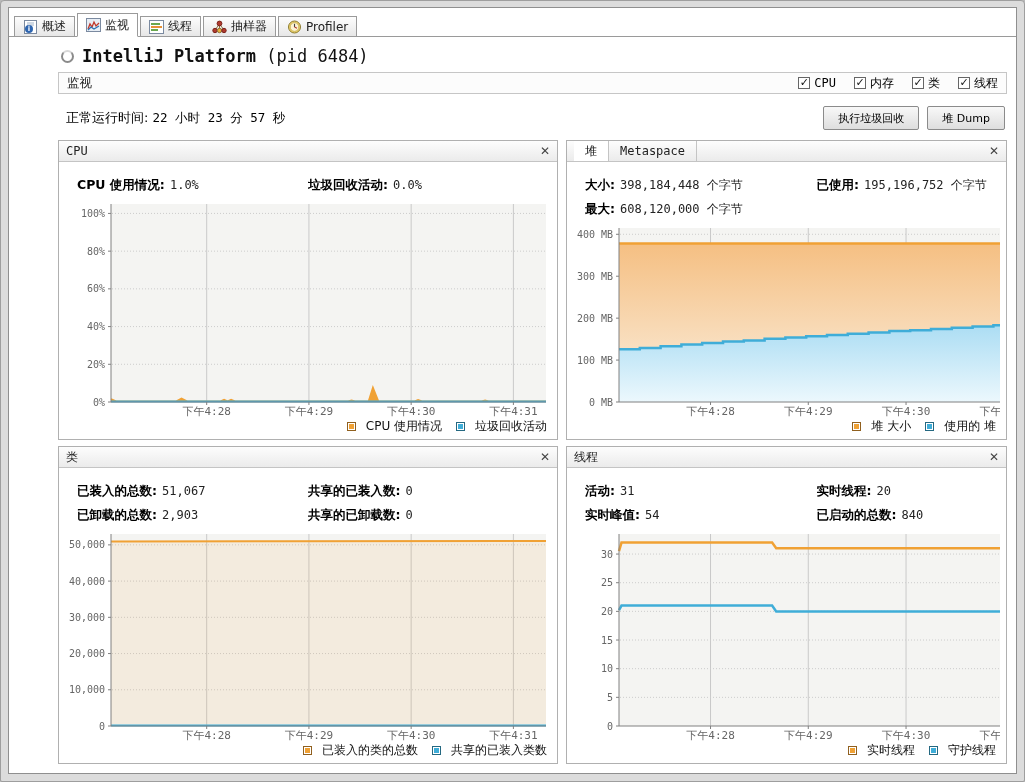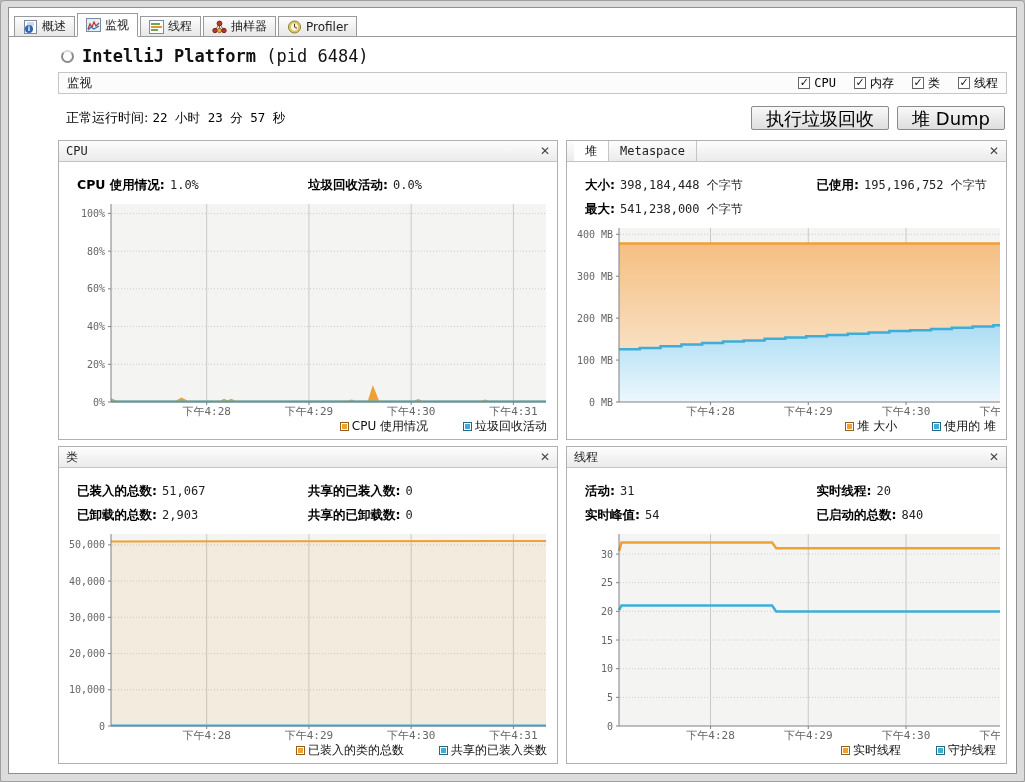--- a/index.html
+++ b/index.html
@@ -45,21 +45,21 @@
   .cb-label { font-size:12px; font-family:"DejaVu Sans Mono","Liberation Mono",monospace; }
 
   
   .uptime-row { display:flex; justify-content:space-between; align-items:center;
     margin:12px 11px 8px 17px; }
   .uptime-text { font-size:13px; }
   .uptime-label { font-weight:normal; }
   .uptime-value { font-family:"DejaVu Sans Mono","Liberation Mono",monospace; font-size:12.5px; }
   .btns { display:flex; gap:8px; }
   .btn { border:1px solid #8b8b8b; background:linear-gradient(#f8f8f8,#dedede);
-    height:24px; padding:0 14px; font-size:18px; border-radius:2px;
+    height:24px; padding:0 14px; font-size:11px; border-radius:2px;
     font-family:inherit; cursor:default; }
 
   
   .panels { flex:1; margin:2px 9px 9px 9px; display:grid;
     grid-template-columns:500px 1fr; grid-template-rows:300px 1fr; gap:6px 8px;
     overflow:hidden; }
   .panel { border:1px solid #b0b0b0; background:#fff; display:flex; flex-direction:column;
     overflow:hidden; }
   .panel-header { flex:0 0 21px; background:linear-gradient(#fdfdfd,#ebebeb);
     border-bottom:1px solid #c4c4c4; display:flex; align-items:center; padding:0 0 0 7px;
@@ -76,21 +76,21 @@
   .cols-even { grid-template-columns:1fr 1fr; }
   .cols-wide { grid-template-columns:1.35fr 1fr; }
   .stat { white-space:nowrap; overflow:hidden; }
   .stat-label { font-weight:bold; font-size:12.5px; color:#000; }
   .stat-value { font-size:12px; color:#222;
     font-family:"DejaVu Sans Mono","Liberation Mono",monospace;margin-top:14px; }
 
   .chart { flex:1; margin:2px 6px 0 4px; overflow:hidden; }
   .legend { flex:0 0 20px; display:flex; justify-content:flex-end; align-items:center;
     gap:14px; padding:0 10px 4px 0; }
-  .legend-item { display:inline-flex; align-items:center; gap:3px; font-size:12px; color:#111;margin-left:21px; }
+  .legend-item { display:inline-flex; align-items:center; gap:10px; font-size:12px; color:#111; }
   .swatch { width:9px; height:9px; display:inline-block; border:1px solid rgba(0,0,0,0.4);
     box-shadow:inset 0 0 0 1px #fff; }
 </style>
 </head>
 <body>
 
 <div class="frame">
 <div class="inner">
 
   <div class="tabstrip">
@@ -254,21 +254,21 @@
       <section class="panel">
         <div class="panel-header">
           <span class="heap-tab selected">堆</span>
           <span class="heap-tab">Metaspace</span>
           <span class="heap-spacer"></span>
           <span class="panel-close">✕</span>
         </div>
         <div class="stats cols-wide">
           <div class="stat"><span class="stat-label">大小:</span> <span class="stat-value">398,184,448 个字节</span></div>
           <div class="stat"><span class="stat-label">已使用:</span> <span class="stat-value">195,196,752 个字节</span></div>
-          <div class="stat"><span class="stat-label">最大:</span> <span class="stat-value">541,238,000 个字节</span></div>
+          <div class="stat"><span class="stat-label">最大:</span> <span class="stat-value">608,120,000 个字节</span></div>
         </div>
         <div class="chart"><svg width="469" height="196" font-family="&quot;DejaVu Sans Mono&quot;, sans-serif">
                 <rect x="48" y="6" width="416" height="174" fill="#f4f4f2"></rect>
                 <defs>
                   <linearGradient id="heap-or" x1="0" y1="0" x2="0" y2="1">
                     <stop offset="0%" stop-color="#f5bf82"></stop>
                     <stop offset="100%" stop-color="#fbf0e1"></stop>
                   </linearGradient>
                   <linearGradient id="heap-bl" x1="0" y1="0" x2="0" y2="1">
                     <stop offset="0%" stop-color="#a9dcf3"></stop>

